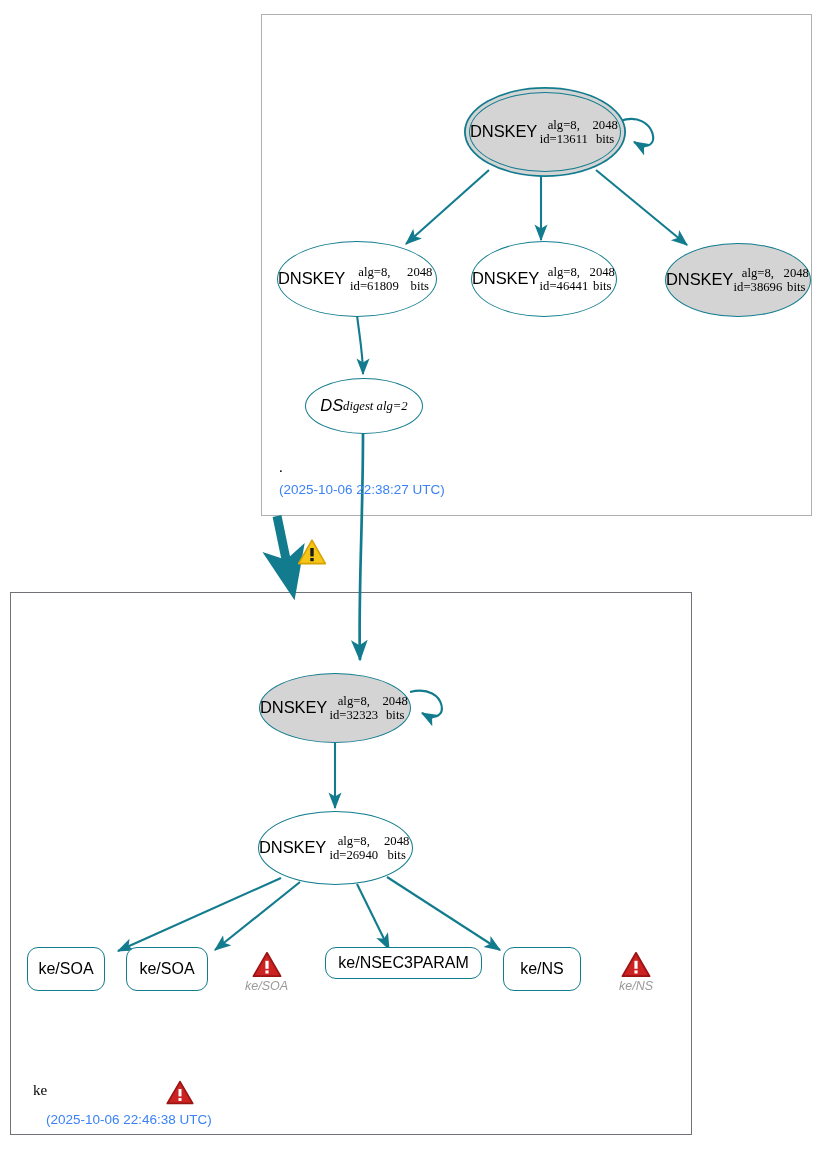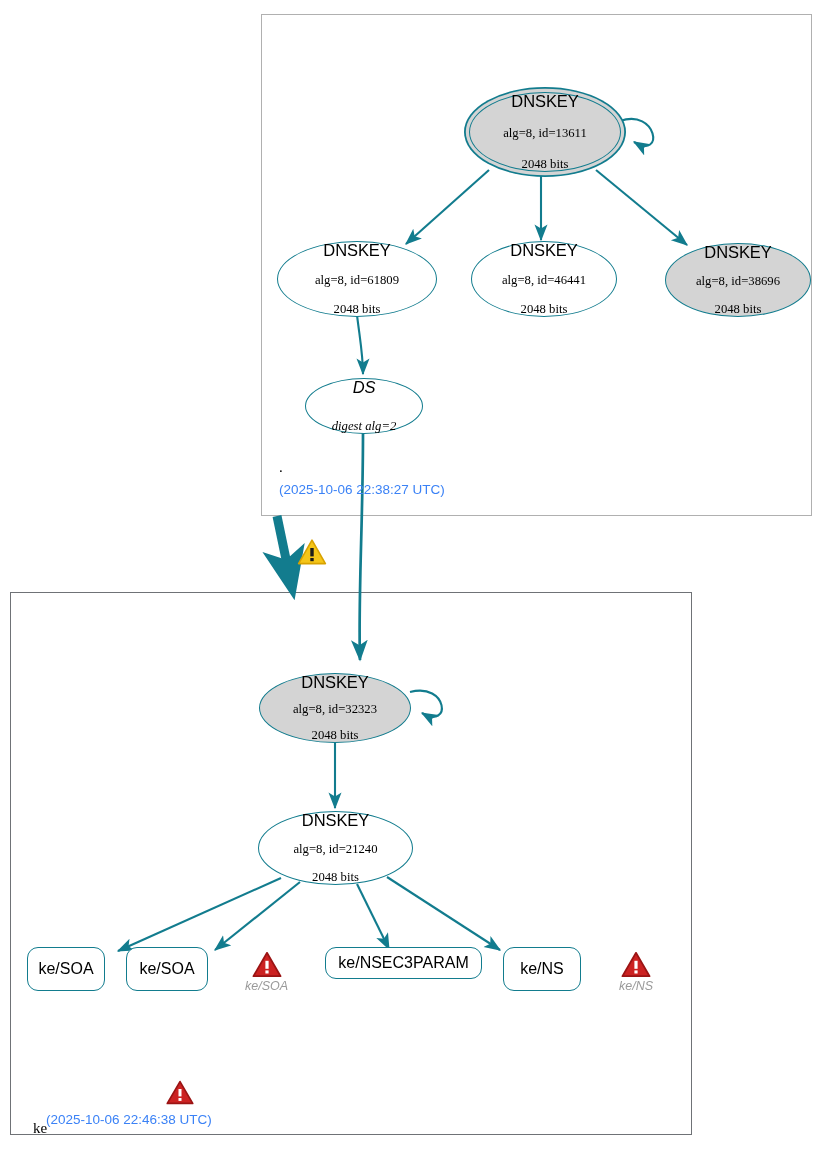--- a/index.html
+++ b/index.html
@@ -49,30 +49,30 @@
   }
   .zone-stamp {
     position: absolute;
     font-family: Liberation Sans, sans-serif;
     font-size: 13.5px;
     color: #3b82f6;
     white-space: nowrap;
   }
   #root-zone-name { left: 279px; top: 459px; }
   #root-zone-stamp { left: 279px; top: 482px; }
-  #ke-zone-name { left: 33px; top: 1082px; margin-top: 38px; }
+  #ke-zone-name { left: 33px; top: 1082px; }
   #ke-zone-stamp { left: 46px; top: 1112px; }
 
   
   .node {
     position: absolute;
     display: flex;
-    flex-direction: column;
+    flex-direction: row;
     align-items: center;
-    justify-content: space-between;
+    justify-content: center;
     box-sizing: border-box;
     border: 1.8px solid #127c8e;
     border-radius: 50%;
     background: #ffffff;
     text-align: center;
     line-height: 1.04;
   }
   .node.filled { background: #d4d4d4; }
   .node.double {
     box-shadow: 0 0 0 3.2px #ffffff, 0 0 0 5px #127c8e;
@@ -208,21 +208,21 @@
   </div>
 
   <div class="node filled" id="node-ke-ksk" style="left:259px; top:673px; width:152px; height:70px;">
     <span class="t1">DNSKEY</span>
     <span class="t2">alg=8, id=32323</span>
     <span class="t3">2048 bits</span>
   </div>
 
   <div class="node" id="node-ke-zsk" style="left:258px; top:811px; width:155px; height:74px;">
     <span class="t1">DNSKEY</span>
-    <span class="t2">alg=8, id=21240</span>
+    <span class="t2">alg=8, id=26940</span>
     <span class="t3">2048 bits</span>
   </div>
 
   <div class="rrset" style="left:27px; top:947px; width:78px; height:44px;">ke/SOA</div>
 
   <div class="rrset" style="left:126px; top:947px; width:82px; height:44px;">ke/SOA</div>
 
   <div class="rrset" style="left:325px; top:947px; width:157px; height:32px;">ke/NSEC3PARAM</div>
 
   <div class="rrset" style="left:503px; top:947px; width:78px; height:44px;">ke/NS</div>

